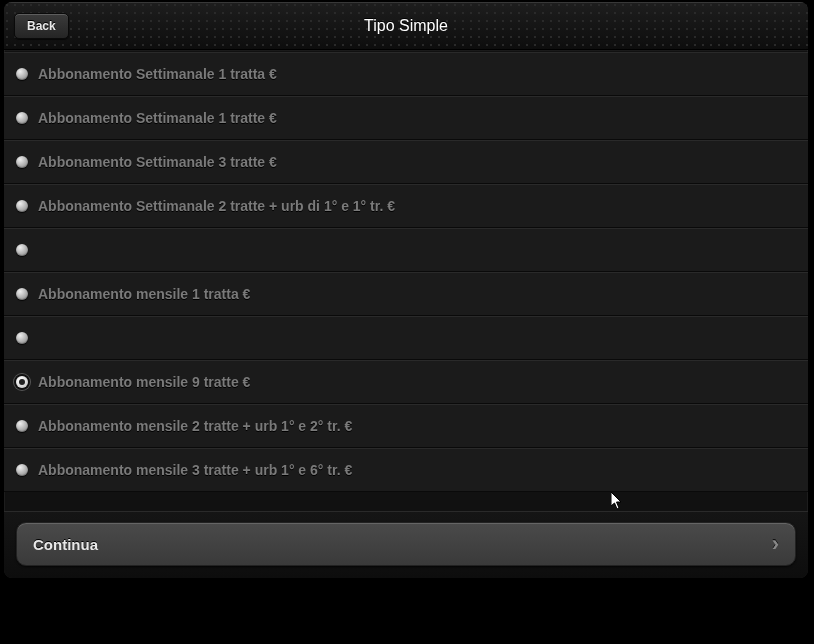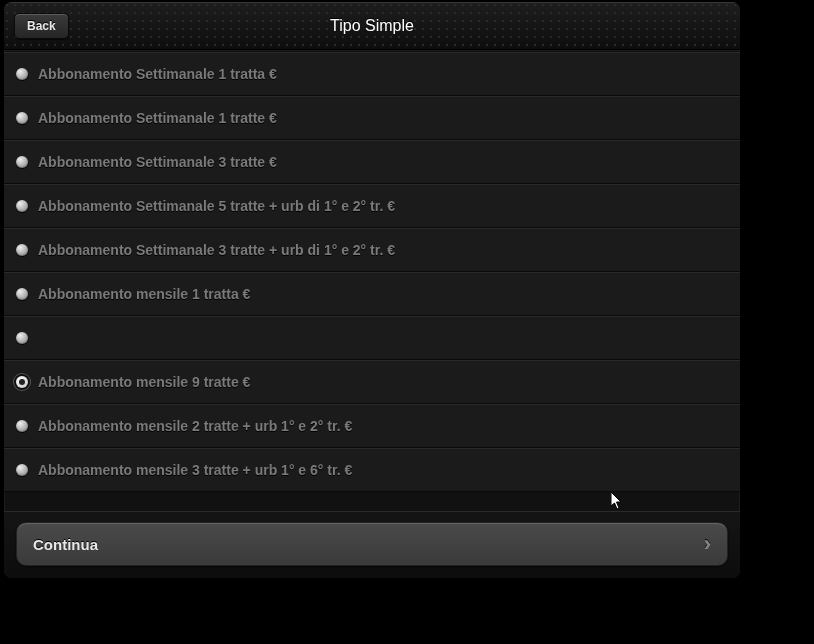--- a/index.html
+++ b/index.html
@@ -5,21 +5,21 @@
   * { box-sizing: border-box; margin: 0; padding: 0; }
   html, body {
     width: 814px;
     height: 644px;
     background: #000;
     font-family: Helvetica, Arial, sans-serif;
     overflow: hidden;
   }
   .app {
     position: relative;
-    width: 736px;
+    width: 804px;
     height: 576px;
     margin: 2px 4px 0 4px;
     background: #111;
     border-radius: 8px;
     overflow: hidden;
     box-shadow: inset 0 0 0 1px rgba(255,255,255,0.05);
   }
   .header {
     position: relative;
     height: 48px;
@@ -162,25 +162,24 @@
     <div class="row">
       <span class="radio"></span>
       <span class="row-label">Abbonamento Settimanale 1 tratte €</span>
     </div>
     <div class="row">
       <span class="radio"></span>
       <span class="row-label">Abbonamento Settimanale 3 tratte €</span>
     </div>
     <div class="row">
       <span class="radio"></span>
-      <span class="row-label">Abbonamento Settimanale 5 tratte + urb di 1° e 2° tr. €</span>
-    </div>
-    <div class="row">
-      <span class="radio"></span>
-      <span class="row-label">Abbonamento Settimanale 3 tratte + urb di 1° e 2° tr. €</span>
+      <span class="row-label">Abbonamento Settimanale 2 tratte + urb di 1° e 1° tr. €</span>
+    </div>
+    <div class="row">
+      <span class="radio"></span>
     </div>
     <div class="row">
       <span class="radio"></span>
       <span class="row-label">Abbonamento mensile 1 tratta €</span>
     </div>
     <div class="row">
       <span class="radio"></span>
     </div>
     <div class="row">
       <span class="radio selected"></span>

